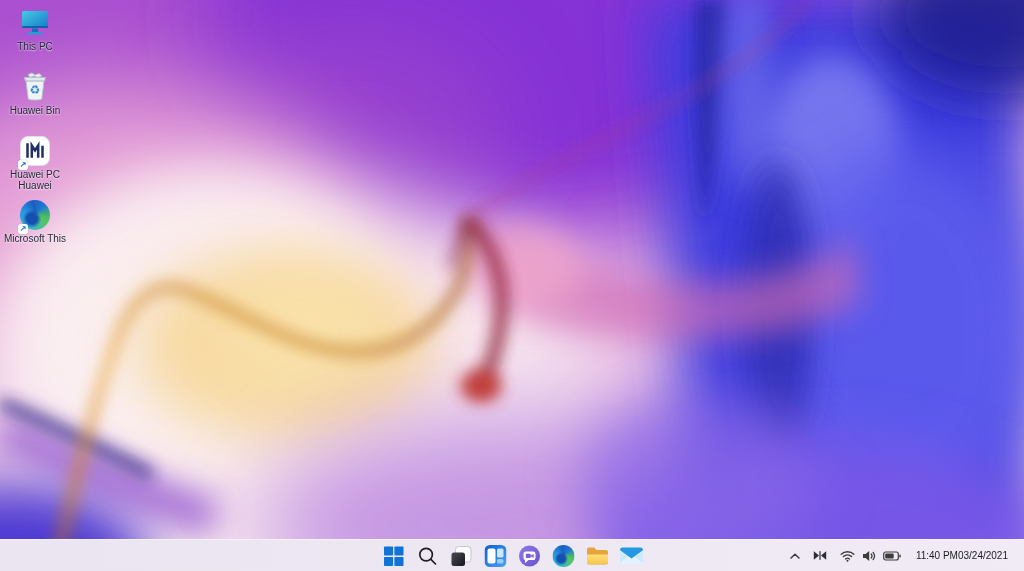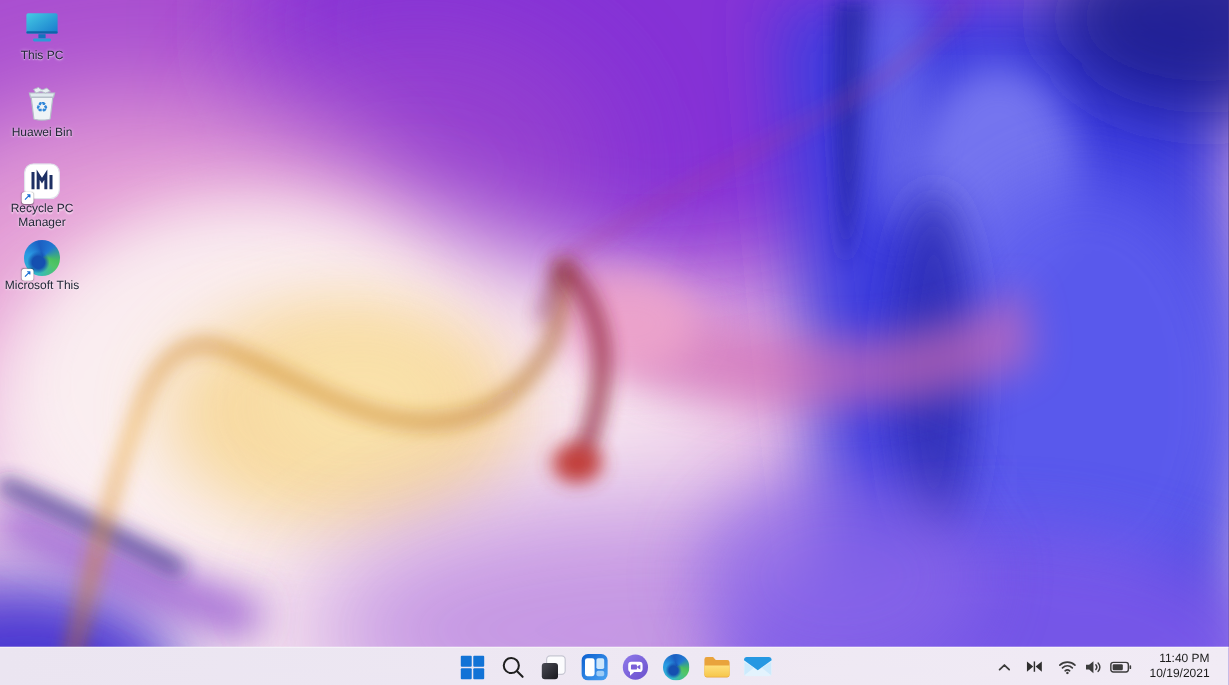--- a/index.html
+++ b/index.html
@@ -46,21 +46,21 @@
   .tb-btn{
     width:29px;height:27px;border-radius:5px;display:flex;align-items:center;justify-content:center;
     cursor:pointer;
   }
   .tray{
     position:absolute;right:0;top:0;height:100%;display:flex;align-items:center;gap:4px;padding-right:10px;
   }
   .tray-btn{height:25px;display:flex;align-items:center;justify-content:center;border-radius:4px;padding:0 4px;cursor:pointer;}
   .tray-group{display:flex;align-items:center;gap:7px;padding:0 5px;}
   .clock{
-    display:flex;flex-direction:column;align-items:flex-end;justify-content:center;
+    display:flex;flex-direction:row;align-items:flex-end;justify-content:center;
     font-size:10px;line-height:12px;color:#1c1c1c;padding:0 6px;border-radius:4px;cursor:pointer;
   }
 </style>
 </head>
 <body>
 
 <div class="screen">
 
   <div class="wallpaper">
     <svg viewBox="0 0 1024 571" preserveAspectRatio="none">
@@ -158,21 +158,21 @@
         <svg width="30" height="30" viewBox="0 0 30 30">
           <rect x="0.5" y="0.5" width="29" height="29" rx="7.5" fill="#ffffff" stroke="#e0e0ea"></rect>
           <g fill="none" stroke="#1d2f63" stroke-width="2.5" stroke-linecap="square">
             <path d="M7.5,8.5 V20.5"></path>
             <path d="M11.8,20.5 V9.5 L15,14.5 L18.2,9.5 V20.5"></path>
             <path d="M22.5,11 V20.5"></path>
           </g>
         </svg>
         <span class="shortcut-badge">↗</span>
       </div>
-      <div class="lbl">Recycle PC Manager</div>
+      <div class="lbl">Huawei PC Huawei</div>
     </div>
 
     <div class="dicon">
       <div class="art">
         <div class="edge-ball"></div>
         <span class="shortcut-badge">↗</span>
       </div>
       <div class="lbl">Microsoft This</div>
     </div>
 
@@ -304,19 +304,19 @@
         </svg>
         <svg width="18" height="10" viewBox="0 0 18 10">
           <rect x="0.7" y="1" width="14.6" height="8" rx="2" fill="none" stroke="#3c3c3c" stroke-width="1.2"></rect>
           <rect x="16.3" y="3.4" width="1.4" height="3.2" rx="0.7" fill="#3c3c3c"></rect>
           <rect x="2.2" y="2.5" width="8.5" height="5" rx="1" fill="#3c3c3c"></rect>
         </svg>
       </div>
 
       <div class="clock">
         <span>11:40 PM</span>
-        <span>10/19/2021</span>
+        <span>03/24/2021</span>
       </div>
 
     </div>
   </div>
 
 </div>
 
 </body></html>

